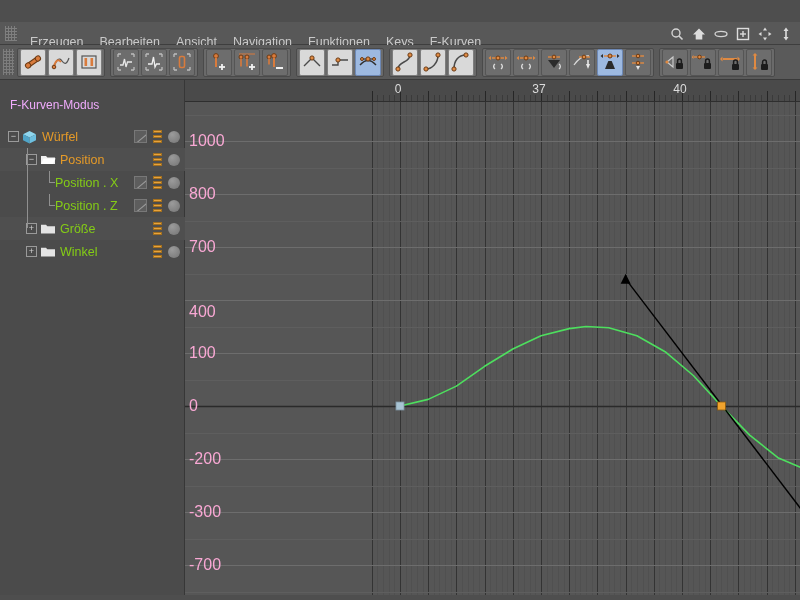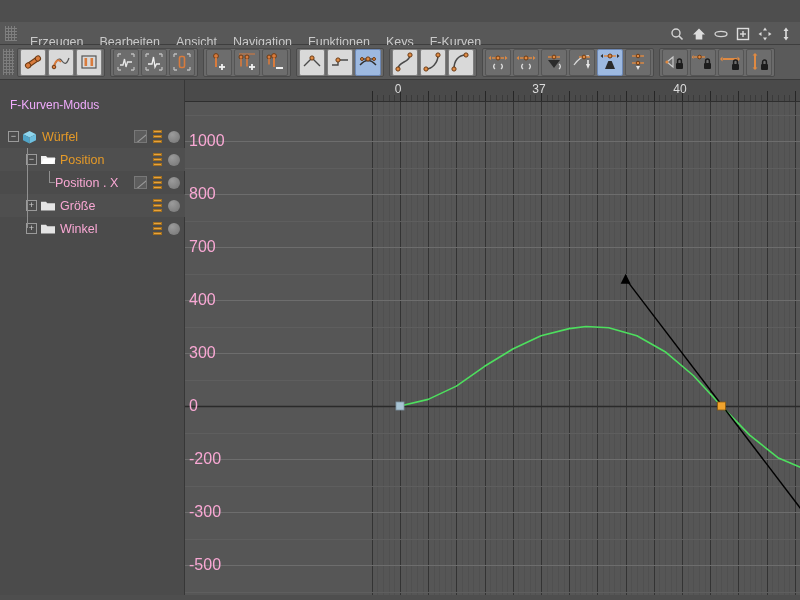--- a/index.html
+++ b/index.html
@@ -47,21 +47,21 @@
   .tbtn svg{display:block;}
 
   
   .leftpanel{position:absolute;left:0;top:80px;width:185px;height:520px;background:#4b4b4b;
     border-right:1px solid #373737;box-sizing:border-box;}
   .mode-label{position:absolute;left:10px;top:18px;font-size:12px;color:#f0abfc;}
   .tree{position:absolute;left:0;top:45px;width:185px;}
   .trow{position:relative;height:23px;display:flex;align-items:center;}
   .trow.alt{background:#4f4f4f;}
   .trow.sel{background:#565656;}
-  .tlabel{font-size:12.5px;color:#f9a8d4;white-space:nowrap;}
+  .tlabel{font-size:12.5px;color:#84cc16;white-space:nowrap;}
   .tlabel.orange{color:#e59a28;}
   .tlabel.orange.b{font-weight:bold;}
   .expander{width:11px;height:11px;border:1px solid #9a9a9a;background:#4b4b4b;
     display:inline-flex;align-items:center;justify-content:center;
     font-size:9px;line-height:9px;color:#cfcfcf;box-sizing:border-box;}
   .elbow{width:11px;height:23px;position:relative;}
   .elbow:before{content:"";position:absolute;left:5px;top:0;width:1px;height:12px;background:#909090;}
   .elbow:after{content:"";position:absolute;left:5px;top:11px;width:6px;height:1px;background:#909090;}
   .vline{position:absolute;left:27px;top:0;width:1px;background:#909090;}
   .ctrlcol{position:absolute;right:5px;top:0;height:23px;display:flex;align-items:center;gap:6px;}
@@ -435,20 +435,34 @@
               <i></i>
               <i></i>
             </span>
             <span class="dot"></span>
           </div>
         </div>
         <div class="trow">
           <span style="width: 44px; display: inline-block;"></span>
           <span class="elbow"></span>
           <span class="tlabel">Position . X</span>
+          <div class="ctrlcol">
+            <span class="sw"></span>
+            <span class="kf">
+              <i></i>
+              <i></i>
+              <i></i>
+            </span>
+            <span class="dot"></span>
+          </div>
+        </div>
+        <div class="trow">
+          <span style="width: 44px; display: inline-block;"></span>
+          <span class="elbow"></span>
+          <span class="tlabel">Position . Z</span>
           <div class="ctrlcol">
             <span class="sw"></span>
             <span class="kf">
               <i></i>
               <i></i>
               <i></i>
             </span>
             <span class="dot"></span>
           </div>
         </div>
@@ -684,25 +698,25 @@
           </g>
           <line x1="779" y1="0" x2="779" y2="498" stroke="#6ecf95" stroke-width="2"></line>
           <rect x="211" y="300" width="8" height="8" fill="#a8c4d4" stroke="#7d94a2" stroke-width="0.8"></rect>
           <rect x="532.48" y="300" width="8" height="8" fill="#f0a32e" stroke="#8a5a10" stroke-width="0.8"></rect>
           <rect x="775" y="35" width="8" height="8" fill="#a8c4d4" stroke="#7d94a2" stroke-width="0.8"></rect>
         </svg>
       <div id="ylabels">
           <div class="ylabel" style="top: 39px;">1000</div>
           <div class="ylabel" style="top: 92px;">800</div>
           <div class="ylabel" style="top: 145px;">700</div>
-          <div class="ylabel" style="top: 198px;">400</div>
-          <div class="ylabel" style="top: 251px;">300</div>
+          <div class="ylabel" style="top: 210px;">400</div>
+          <div class="ylabel" style="top: 251px;">100</div>
           <div class="ylabel" style="top: 304px;">0</div>
           <div class="ylabel" style="top: 357px;">-200</div>
           <div class="ylabel" style="top: 410px;">-300</div>
-          <div class="ylabel" style="top: 463px;">-500</div>
+          <div class="ylabel" style="top: 463px;">-700</div>
         </div>
     </div>
     <div id="timegroup"></div>
   </div>
 
   <div class="bottomstrip"></div>
 </div>
 
 </body></html>

